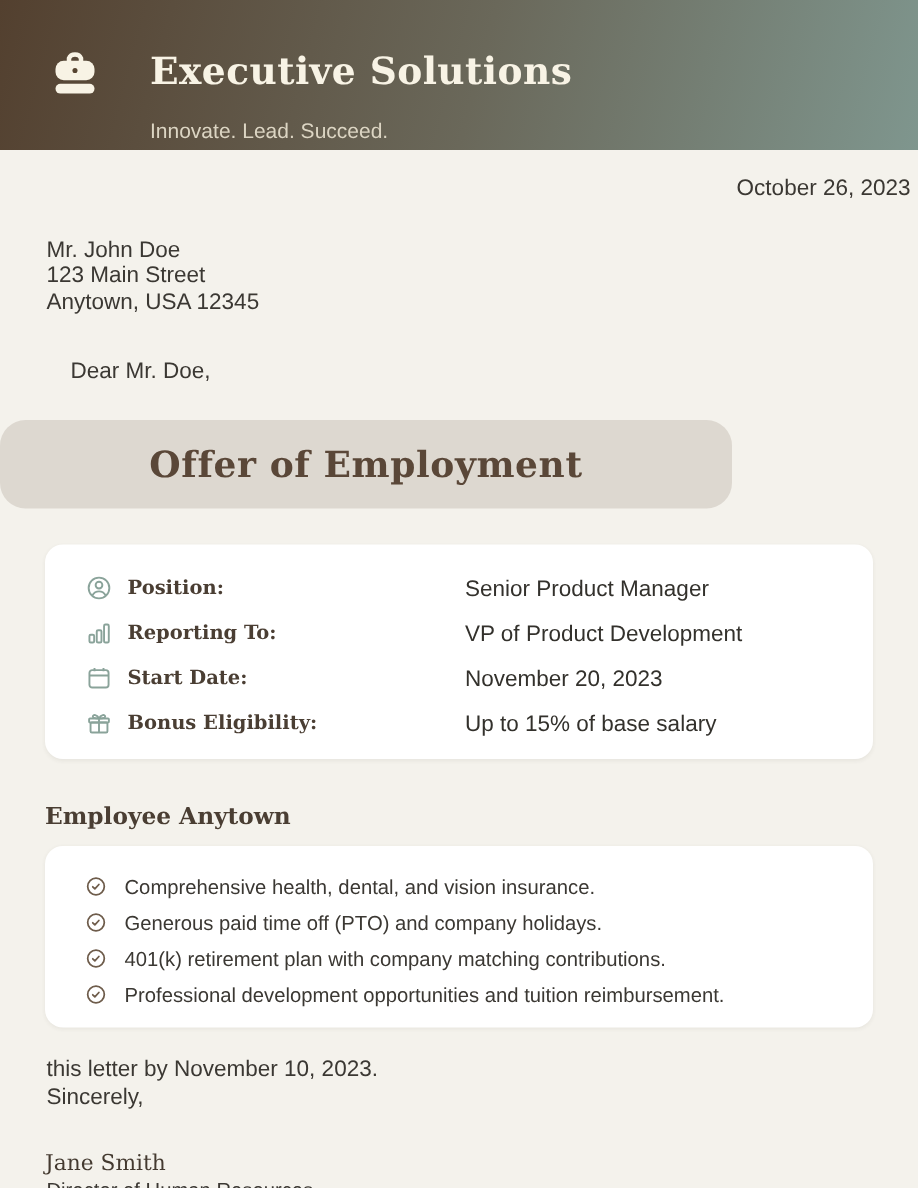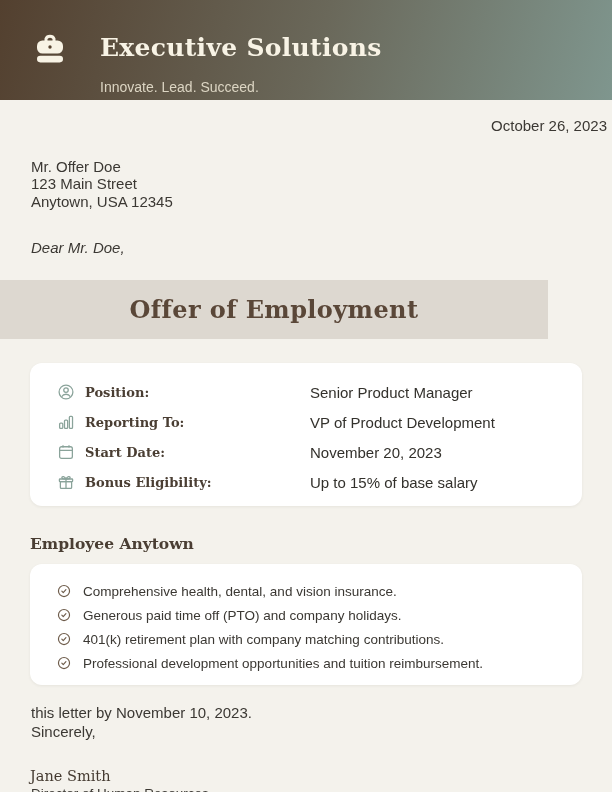--- a/index.html
+++ b/index.html
@@ -19,25 +19,25 @@
     font-family:"DejaVu Serif", serif; font-weight:bold; font-size:25px;
     letter-spacing:0.3px; color:#f8f3e5; white-space:nowrap;
   }
   .tagline {
     position:absolute; left:100px; top:67px;
     font-size:14px; color:#dcd5c3; white-space:nowrap;margin-top:12px;
   }
   
   .date { position:absolute; right:25px; top:117px; font-size:15px; color:#3b3833; }
   .address { position:absolute; left:31px; top:158px; font-size:15px; line-height:17.4px; }
-  .salutation { position:absolute; left:31px; top:239px; font-size:15px;font-style:italic; }
+  .salutation { position:absolute; left:47px; top:239px; font-size:15px; }
   
   .banner {
-    position:absolute; left:0; top:280px; width:548px; height:59px;
-    background:#ddd8d0; display:flex; align-items:center; justify-content:center;
+    position:absolute; left:0; top:280px; width:488px; height:59px;
+    background:#ddd8d0; display:flex; align-items:center; justify-content:center;border-radius:17px;
   }
   .banner span {
     font-family:"DejaVu Serif", serif; font-weight:bold; font-size:24px;
     letter-spacing:0.4px; color:#5a4738;
   }
   
   .details-card {
     position:absolute; left:30px; top:363px; width:552px; height:143px;
     background:#ffffff; border-radius:12px; box-shadow:0 1px 3px rgba(60,50,40,0.07);
   }
@@ -87,21 +87,21 @@
         <rect x="4" y="23.8" width="26" height="6.6" rx="3.3" fill="#f8f3e5"></rect>
       </svg>
     </span>
     <div class="company">Executive Solutions</div>
     <div class="tagline">Innovate. Lead. Succeed.</div>
   </header>
 
   <div class="date">October 26, 2023</div>
 
   <div class="address">
-    <div>Mr. Offer Doe</div>
+    <div>Mr. John Doe</div>
     <div>123 Main Street</div>
     <div>Anytown, USA 12345</div>
   </div>
 
   <div class="salutation">Dear Mr. Doe,</div>
 
   <div class="banner">
     <span>Offer of Employment</span>
   </div>
 

